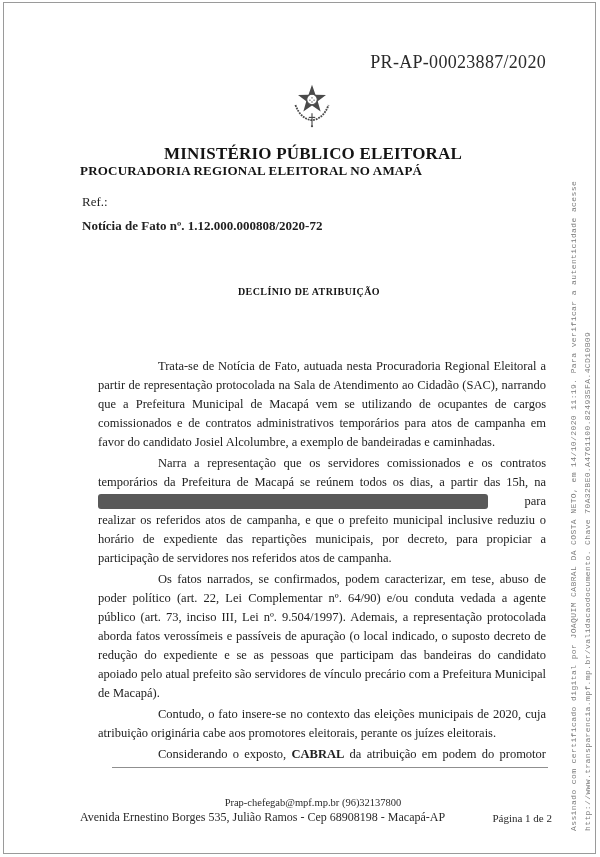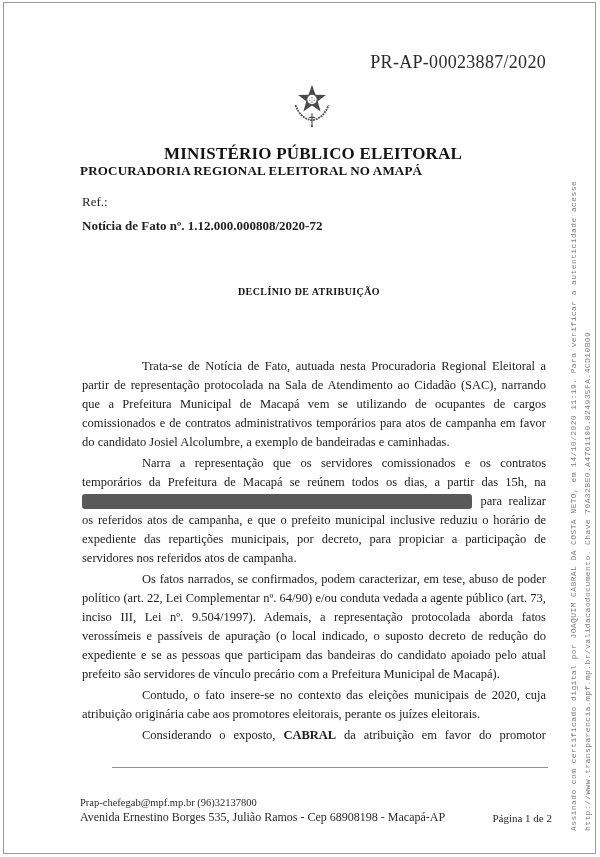--- a/index.html
+++ b/index.html
@@ -30,36 +30,36 @@
   .ref-label{position:absolute;top:194px;left:82px;font-size:13px;}
   .ref-value{position:absolute;top:218px;left:82px;font-size:13px;font-weight:bold;}
   .doc-title{
     position:absolute;top:286px;left:76px;width:466px;text-align:center;
     font-weight:bold;font-size:10px;letter-spacing:.4px;color:#141414;
   }
   .body-text{
     position:absolute;top:357px;left:82px;width:464px;
     font-size:12.5px;line-height:19px;text-align:justify;color:#222222;
   }
-  .body-text p{margin:0 0 2px 0;text-indent:60px;}
+  .body-text p{margin:0 0 2px 16px;text-indent:60px;}
   .body-text p.p-last{text-align-last:justify;}
   .redaction{
     display:inline-block;width:390px;height:15px;border-radius:3px;
     vertical-align:middle;margin:0 2px 2px 0;
   }
   .footer-rule{
     position:absolute;top:767px;left:112px;width:436px;height:1px;
     background:#8f8f8f;
   }
   .footer-address{
     position:absolute;top:778px;left:80px;width:466px;text-align:left;
     font-size:12px;color:#2a2a2a;margin-top:32px;
   }
   .footer-contact{
-    position:absolute;top:797px;left:80px;width:466px;
+    position:absolute;top:797px;left:80px;width:466px;text-align:center;
     font-size:10.5px;color:#2a2a2a;
   }
   .page-indicator{
     position:absolute;top:812px;right:48px;font-size:11px;color:#2a2a2a;
   }
   .stamp{
     position:absolute;left:567px;top:831px;width:685px;
     transform:rotate(-90deg);transform-origin:0 0;
     font-family:"Liberation Mono", monospace;
     font-size:8px;line-height:13.5px;letter-spacing:.4px;
@@ -99,21 +99,21 @@
 
 <div class="doc-title">DECLÍNIO DE ATRIBUIÇÃO</div>
 
 <div class="body-text">
   <p>Trata-se de Notícia de Fato, autuada nesta Procuradoria Regional Eleitoral a partir de representação protocolada na Sala de Atendimento ao Cidadão (SAC), narrando que a Prefeitura Municipal de Macapá vem se utilizando de ocupantes de cargos comissionados e de contratos administrativos temporários para atos de campanha em favor do candidato Josiel Alcolumbre, a exemplo de bandeiradas e caminhadas.</p>
   <p><span>Narra a representação que os servidores comissionados e os contratos temporários da Prefeitura de Macapá se reúnem todos os dias, a partir das 15h, na</span>
     <span class="redaction" style="background: rgb(89, 89, 89);"></span>
     <span>para realizar os referidos atos de campanha, e que o prefeito municipal inclusive reduziu o horário de expediente das repartições municipais, por decreto, para propiciar a participação de servidores nos referidos atos de campanha.</span></p>
   <p>Os fatos narrados, se confirmados, podem caracterizar, em tese, abuso de poder político (art. 22, Lei Complementar nº. 64/90) e/ou conduta vedada a agente público (art. 73, inciso III, Lei nº. 9.504/1997). Ademais, a representação protocolada aborda fatos verossímeis e passíveis de apuração (o local indicado, o suposto decreto de redução do expediente e se as pessoas que participam das bandeiras do candidato apoiado pelo atual prefeito são servidores de vínculo precário com a Prefeitura Municipal de Macapá).</p>
   <p>Contudo, o fato insere-se no contexto das eleições municipais de 2020, cuja atribuição originária cabe aos promotores eleitorais, perante os juízes eleitorais.</p>
-  <p class="p-last"><span>Considerando o exposto, </span><b>CABRAL</b><span> da atribuição em favor do promotor</span></p>
+  <p class="p-last"><span>Considerando o exposto, </span><b>CABRAL</b><span> da atribuição em podem do promotor</span></p>
 </div>
 
 <div class="footer-rule"></div>
 <div class="footer-address">Avenida Ernestino Borges 535, Julião Ramos - Cep 68908198 - Macapá-AP</div>
 <div class="footer-contact">Prap-chefegab@mpf.mp.br (96)32137800</div>
 <div class="page-indicator">Página 1 de 2</div>
 
 <div class="stamp" style="color: rgb(122, 122, 122);">
   <div>Assinado com certificado digital por JOAQUIM CABRAL DA COSTA NETO, em 14/10/2020 11:19. Para verificar a autenticidade acesse</div>
   <div>http://www.transparencia.mpf.mp.br/validacaodocumento. Chave 70A32BE0.A4761100.824935FA.4CD10B09</div>

